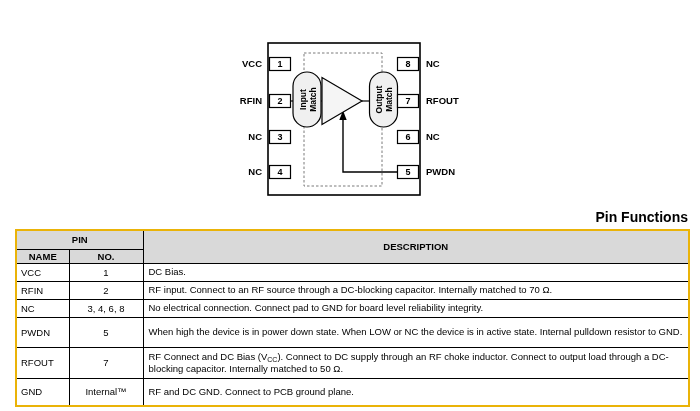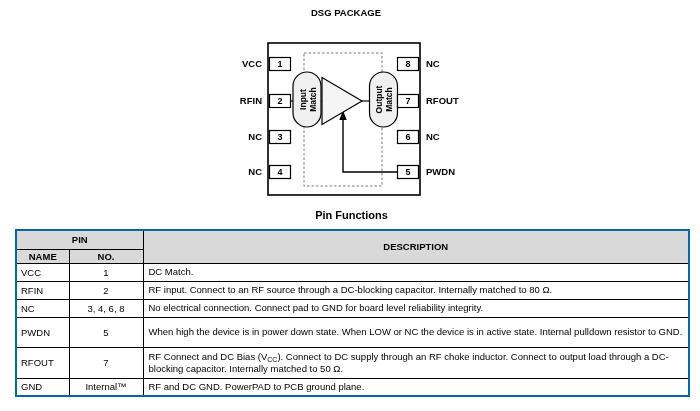--- a/index.html
+++ b/index.html
@@ -32,32 +32,32 @@
     fill: #000;
   }
   .pin-label { font-size: 9.5px; }
   .pin-num  { font-size: 9px; }
   .block-label { font-size: 8.5px; }
   .table-title {
     position: absolute;
     top: 209px;
     left: 15px;
     width: 673px;
-    text-align: center;
-    font-size: 11px;
+    text-align: right;
+    font-size: 14px;
     font-weight: bold;
   }
   table.pin-functions {
     position: absolute;
     left: 15px;
     top: 229px;
     width: 673px;
     border-collapse: collapse;
     table-layout: fixed;
-    border: 2px solid #0369a1;
+    border: 2px solid #eab308;
   }
   table.pin-functions th,
   table.pin-functions td {
     border: 1px solid #000;
     font-size: 9.5px;
     vertical-align: middle;
   }
   table.pin-functions th {
     background: #d9d9d9;
     font-weight: bold;
@@ -74,21 +74,20 @@
   td.desc-c sub {
     font-size: 7px;
     vertical-align: -2px;
     line-height: 0;
   }
 </style>
 </head>
 <body>
 
 <div class="diagram-title">
-  <div>DSG PACKAGE</div>
 </div>
 
 <svg class="pkg-svg" width="700" height="205" viewBox="0 0 700 205">
 
   <rect x="268" y="43" width="152" height="152" fill="#ffffff" stroke="#000" stroke-width="1.6"></rect>
 
   <rect x="304" y="53" width="78" height="133" fill="none" stroke="#7a7a7a" stroke-width="1" stroke-dasharray="2.5 2"></rect>
 
   <line x1="288" y1="101" x2="293" y2="101" stroke="#000" stroke-width="1.2"></line>
   <line x1="321" y1="101" x2="323" y2="101" stroke="#000" stroke-width="1.2"></line>
@@ -154,41 +153,41 @@
     </tr>
     <tr style="height:14px">
       <th class="name-h">NAME</th>
       <th>NO.</th>
     </tr>
   </thead>
   <tbody>
     <tr style="height:18px">
       <td class="name-c">VCC</td>
       <td class="no-c">1</td>
-      <td class="desc-c">DC Match.</td>
+      <td class="desc-c">DC Bias.</td>
     </tr>
     <tr style="height:18px">
       <td class="name-c">RFIN</td>
       <td class="no-c">2</td>
-      <td class="desc-c">RF input. Connect to an RF source through a DC-blocking capacitor. Internally matched to 80 Ω.</td>
+      <td class="desc-c">RF input. Connect to an RF source through a DC-blocking capacitor. Internally matched to 70 Ω.</td>
     </tr>
     <tr style="height:18px">
       <td class="name-c">NC</td>
       <td class="no-c">3, 4, 6, 8</td>
       <td class="desc-c">No electrical connection. Connect pad to GND for board level reliability integrity.</td>
     </tr>
     <tr style="height:30px">
       <td class="name-c">PWDN</td>
       <td class="no-c">5</td>
       <td class="desc-c">When high the device is in power down state. When LOW or NC the device is in active state. Internal pulldown resistor to GND.</td>
     </tr>
     <tr style="height:31px">
       <td class="name-c">RFOUT</td>
       <td class="no-c">7</td>
       <td class="desc-c"><span>RF Connect and DC Bias (V</span><sub>CC</sub><span>). Connect to DC supply through an RF choke inductor. Connect to output load through a DC-blocking capacitor. Internally matched to 50 Ω.</span></td>
     </tr>
-    <tr style="height:18px">
+    <tr style="height:28px">
       <td class="name-c">GND</td>
       <td class="no-c">Internal™</td>
-      <td class="desc-c">RF and DC GND. PowerPAD to PCB ground plane.</td>
+      <td class="desc-c">RF and DC GND. Connect to PCB ground plane.</td>
     </tr>
   </tbody>
 </table>
 
 </body></html>

